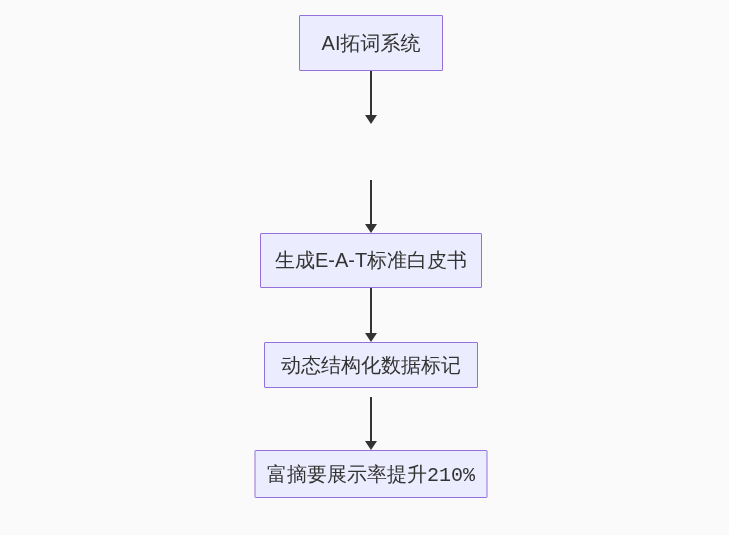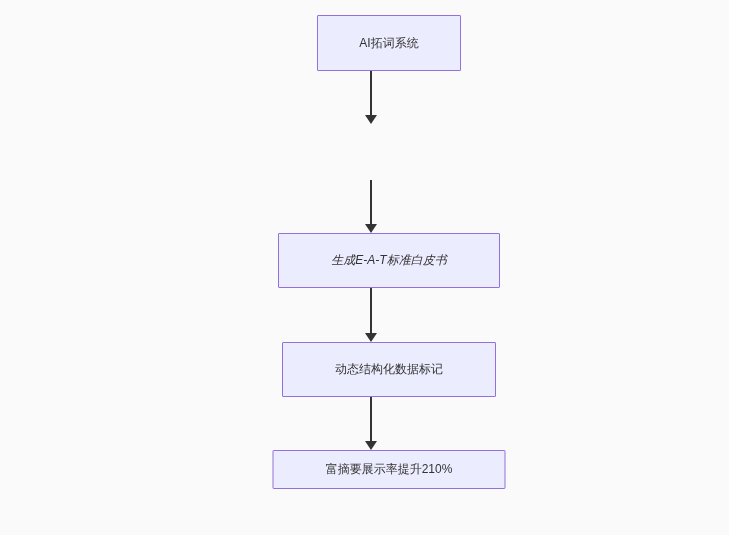--- a/index.html
+++ b/index.html
@@ -10,39 +10,39 @@
   }
   .canvas {
     position: relative;
     width: 729px;
     height: 535px;
     background: var(--bg, #FAFAFA);
     overflow: hidden;
   }
   .node {
     position: absolute;
-    left: 389px;
+    left: 371px;
     transform: translateX(-50%);
     box-sizing: border-box;
     display: flex;
     align-items: center;
     justify-content: center;
     background: var(--node-fill, #ECECFF);
     border: 1px solid var(--node-border, #9370DB);
     border-radius: 1px;
     color: var(--text, #333333);
-    font-size: 12px;
+    font-size: 20px;
     white-space: nowrap;
     text-align: center;
   }
   .node-1 { top: 15px;  width: 144px; height: 56px; }
   .node-2 { top: 124px; width: 202px; height: 56px; }
-  .node-3 { top: 233px; width: 222px; height: 55px; font-style: italic; }
-  .node-4 { top: 342px; width: 214px; height: 55px; }
-  .node-5 { top: 450px; width: 233px; height: 39px; }
+  .node-3 { top: 233px; width: 222px; height: 55px; }
+  .node-4 { top: 342px; width: 214px; height: 46px; }
+  .node-5 { top: 450px; width: 233px; height: 48px; font-family: Liberation Mono, monospace; }
 
   .connector {
     position: absolute;
     left: 371px;
     transform: translateX(-50%);
     display: flex;
     flex-direction: column;
     align-items: center;
     width: 12px;
   }

